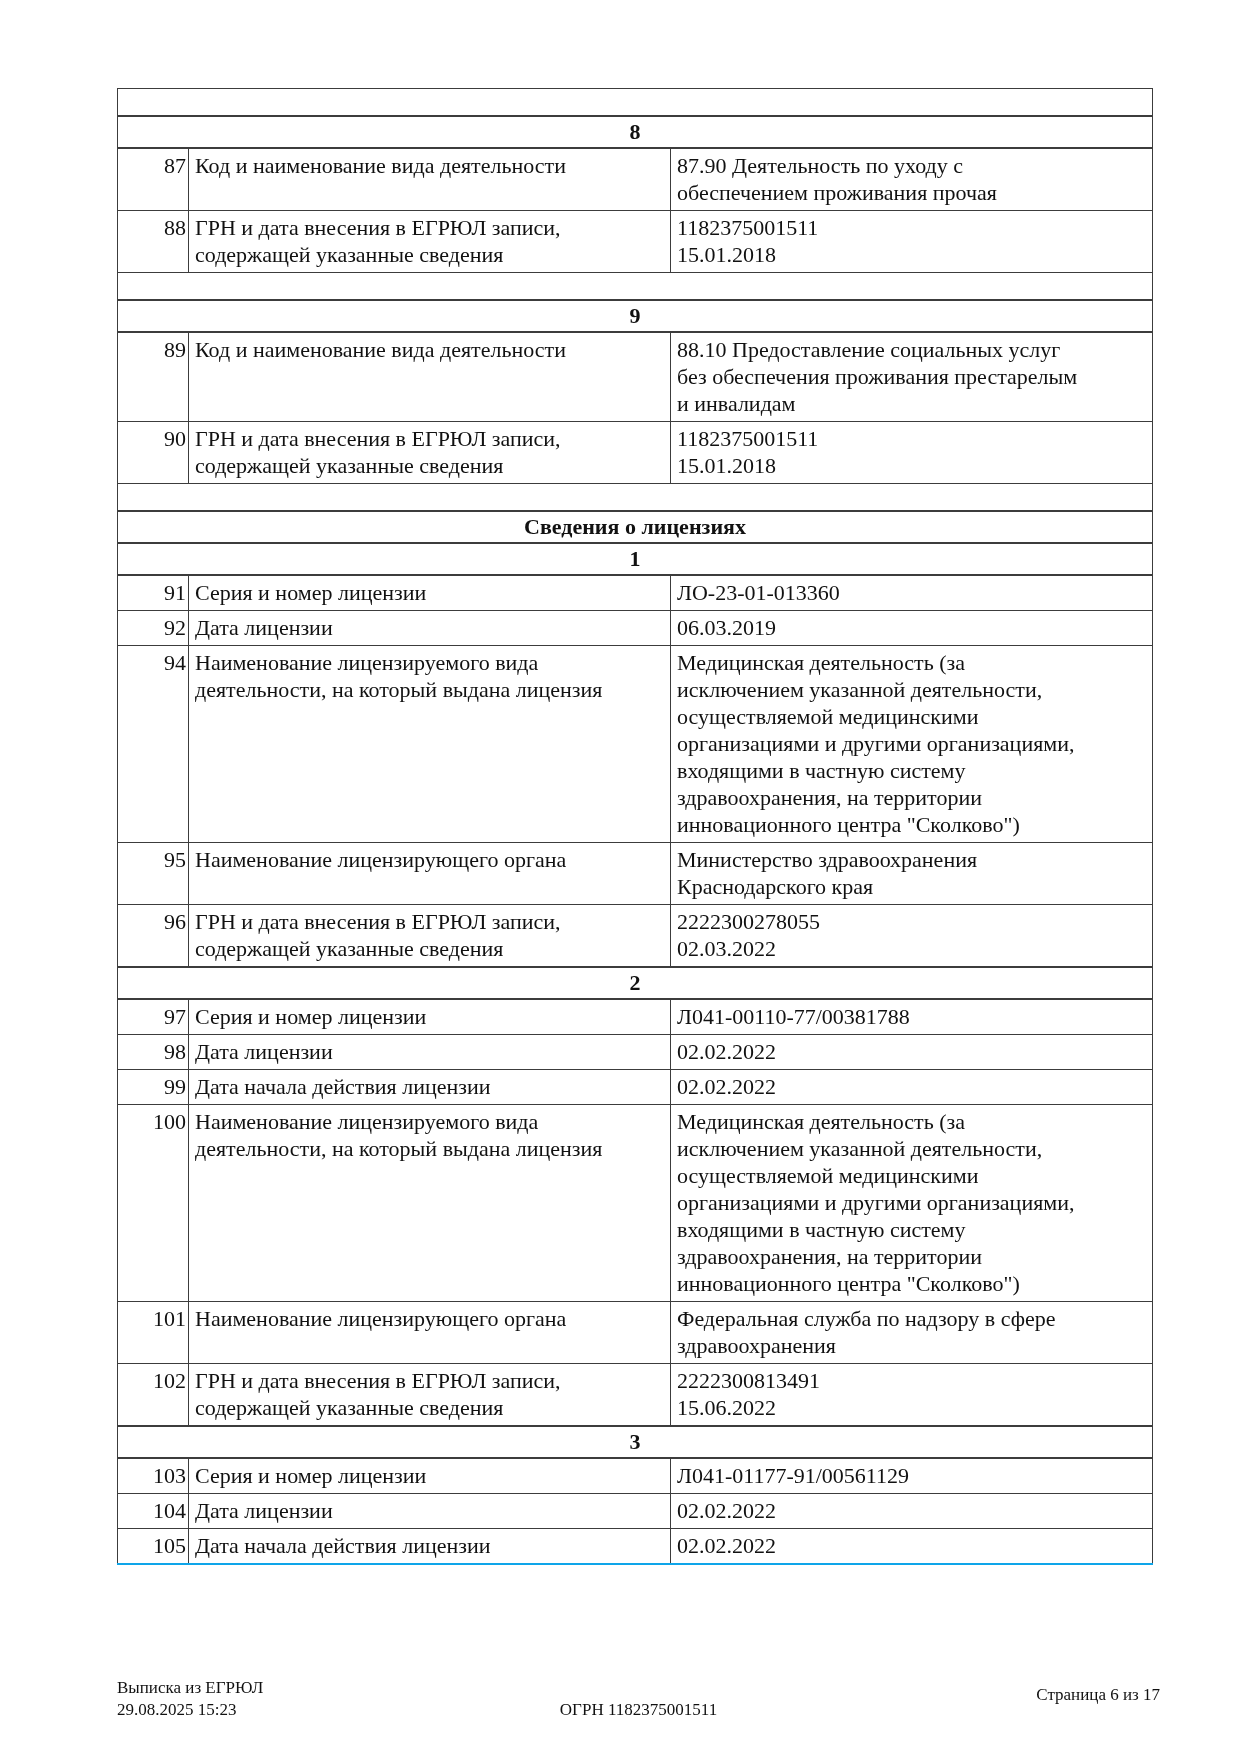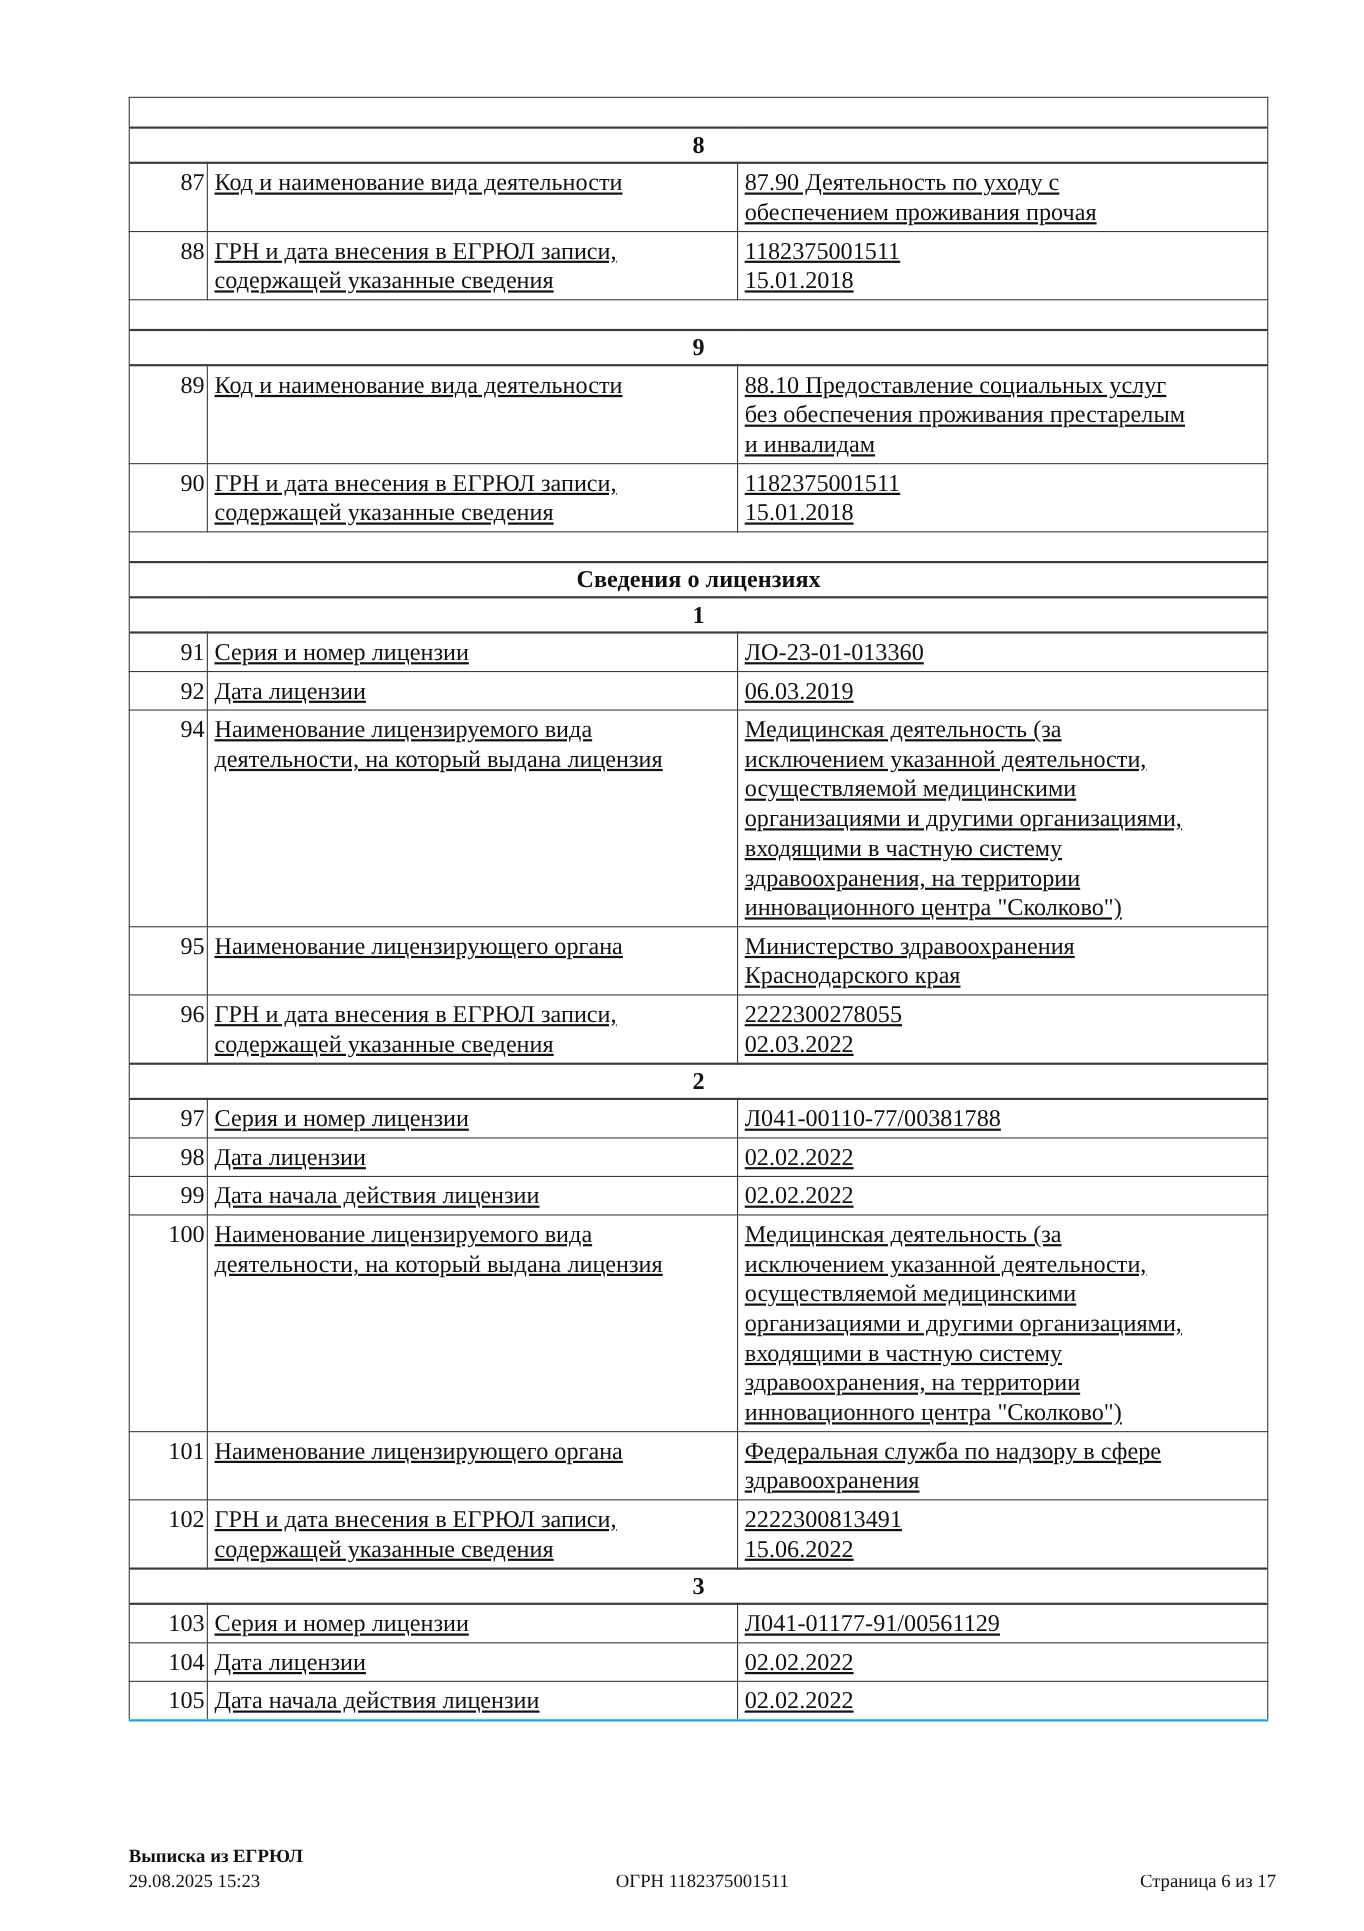--- a/index.html
+++ b/index.html
@@ -50,55 +50,54 @@
     padding-bottom: 2px;
   }
   tr.r-data td.cell-num {
     text-align: right;
     padding-left: 2px;
     padding-right: 2px;
   }
   tr.r-data td.cell-label,
   tr.r-data td.cell-value {
     white-space: pre-line;
-    text-decoration: underline;
   }
   tr:last-child td {
     border-bottom: 2px solid #0ea5e9;
   }
 
   .footer {
     position: absolute;
     left: 117px;
     top: 1677px;
     width: 1043px;
     font-size: 17px;
     line-height: 22px;
     color: #111111;
   }
   .footer-left {
     position: absolute;
     left: 0;
     top: 0;
   }
   .footer-doc-title {
-    font-weight: bold;
+    font-weight: normal;
   }
   .footer-center {
     position: absolute;
     left: 50%;
     transform: translateX(-50%);
     top: 22px;
     white-space: nowrap;
     text-align: right;
   }
   .footer-right {
     position: absolute;
     right: 0;
-    top: 22px;
+    top: 7px;
     white-space: nowrap;
   }
 </style>
 </head>
 <body>
 
 <div class="page">
 
   <table class="egrul">
     <colgroup>

